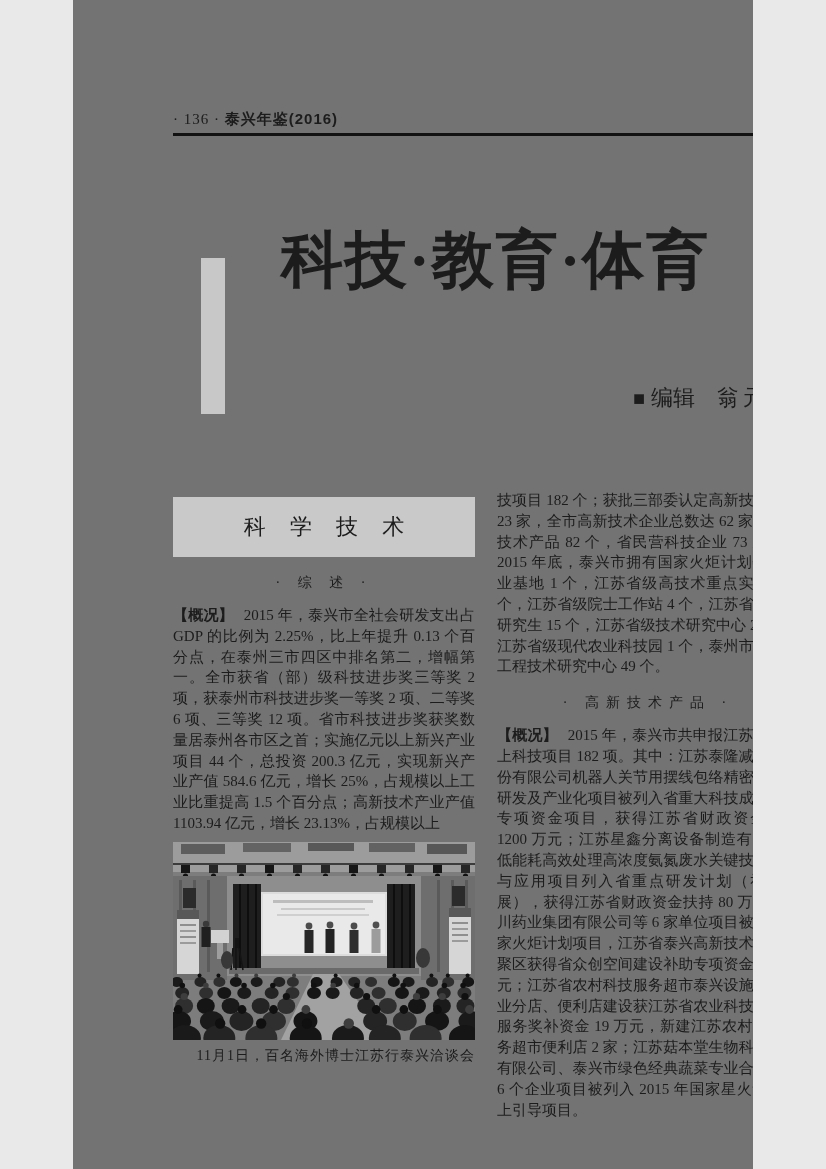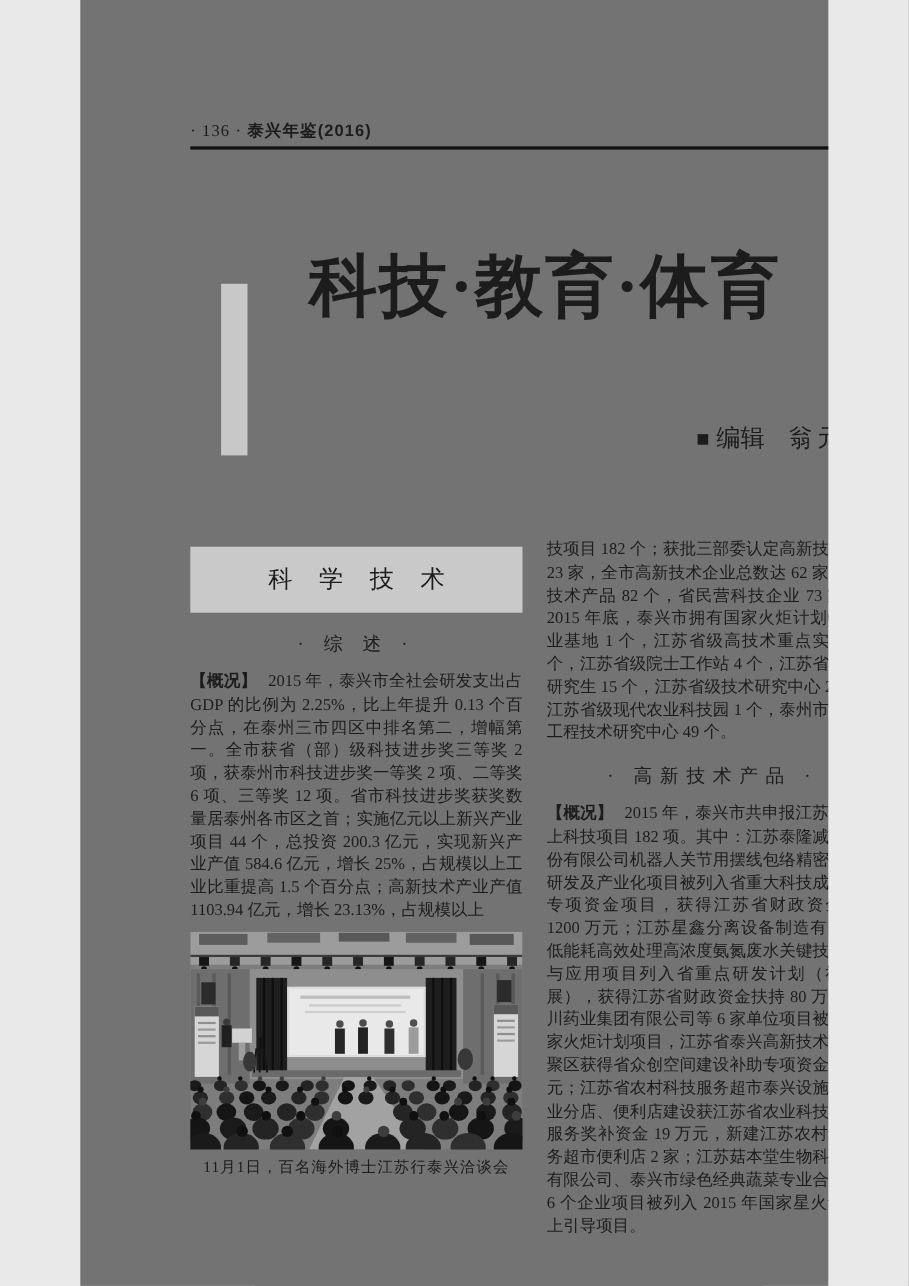--- a/index.html
+++ b/index.html
@@ -56,38 +56,38 @@
 
   .section-box {
     height: 60px; background: #c9c9c9;
     display: flex; align-items: center; justify-content: center;
     font-size: 22px; letter-spacing: 9px; padding-left: 9px;
     font-family: "Liberation Sans", "DejaVu Sans", sans-serif;
     font-weight: 400;
   }
   .subsection {
     margin-top: 17px; text-align: center;
-    font-size: 17px; letter-spacing: 7px;
+    font-size: 14px; letter-spacing: 7px;
     font-family: "Liberation Serif", "DejaVu Serif", serif;
   }
   .body-para {
     margin-top: 13px;
     font-size: 15px; line-height: 20.8px;
     text-align: justify;
   }
   .body-para b.glabel {
     font-family: "Liberation Sans", "DejaVu Sans", sans-serif;
     font-weight: 700; padding-right: 10px; margin-top: 36px;
   }
   .cont-para { margin-top: 0; }
 
   .photo-wrap { margin-top: 8px; width: 302px; height: 198px; }
   .photo-wrap svg { display: block; width: 302px; height: 198px; }
   .photo-caption {
-    margin-top: 7px; text-align: center;
+    margin-top: 7px; text-align: right;
     font-size: 14px; letter-spacing: 1px;
     font-family: "Liberation Serif", "DejaVu Serif", serif;
   }
 </style>
 </head>
 <body>
 
 <div id="page">
 
   <div class="running-head">

